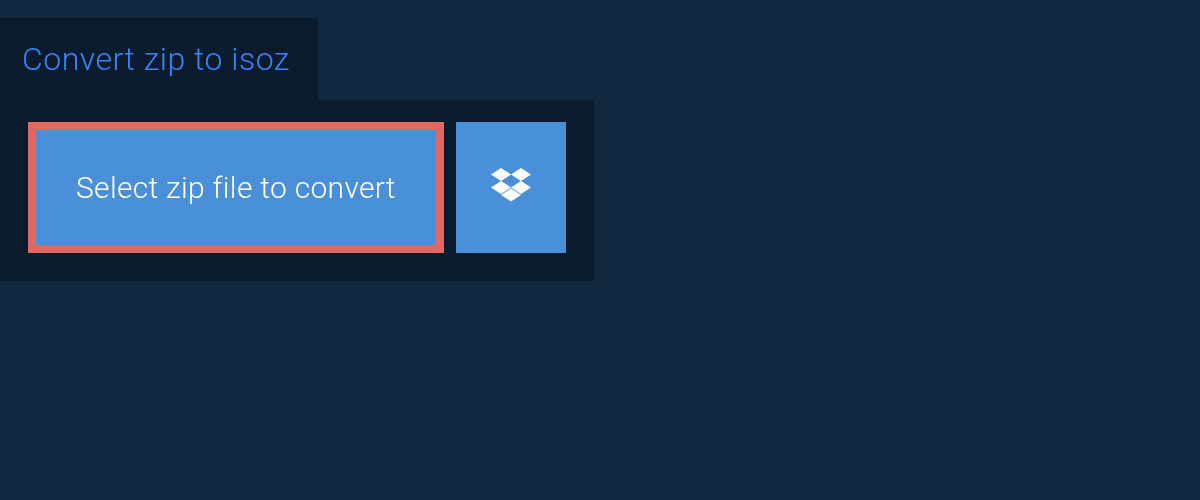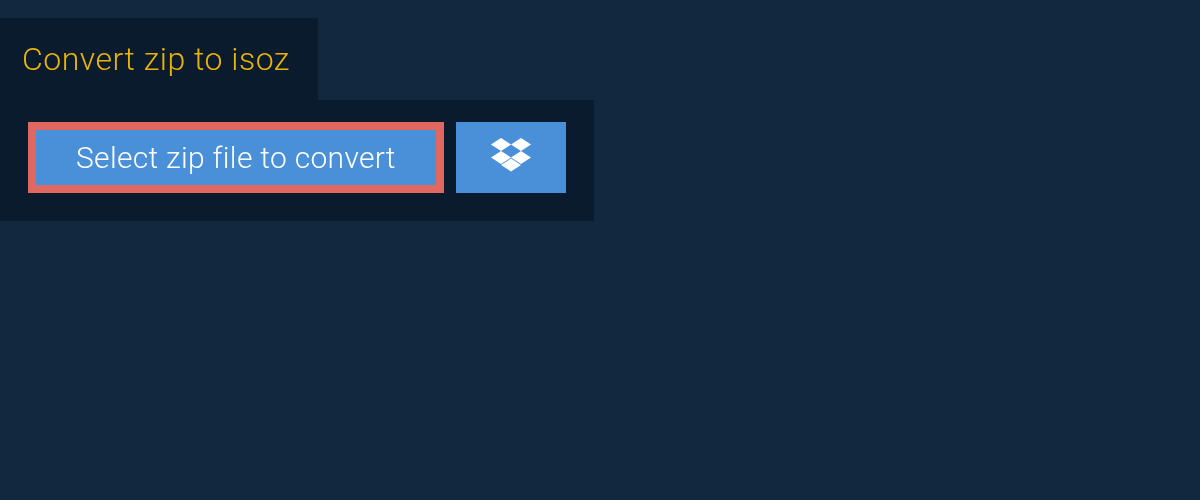--- a/index.html
+++ b/index.html
@@ -14,37 +14,37 @@
       font-family: -apple-system, BlinkMacSystemFont, "Segoe UI", Roboto, "Helvetica Neue", Arial, sans-serif;
       overflow: hidden;
     }
     .header-tab {
       background: #0a1b2e;
       display: inline-block;
       padding: 22px 28px 22px 22px;
       margin-top: 18px;
     }
     .header-title {
-      color: #eab308;
+      color: #3b82f6;
       font-size: 32px;
       font-weight: 300;
       letter-spacing: 0.5px;
     }
     .panel {
       background: #0a1b2e;
       padding: 22px 28px 28px 28px;
       display: flex;
       align-items: stretch;
       gap: 12px;
       width: fit-content;
     }
     .select-button {
       background: #4a90d9;
       border: 8px solid #e06860;
-      padding: 10px 40px;
+      padding: 40px 40px;
       display: flex;
       align-items: center;
       justify-content: center;
       cursor: pointer;
     }
     .select-button-text {
       color: #ffffff;
       font-size: 30px;
       font-weight: 300;
       letter-spacing: 0.3px;

